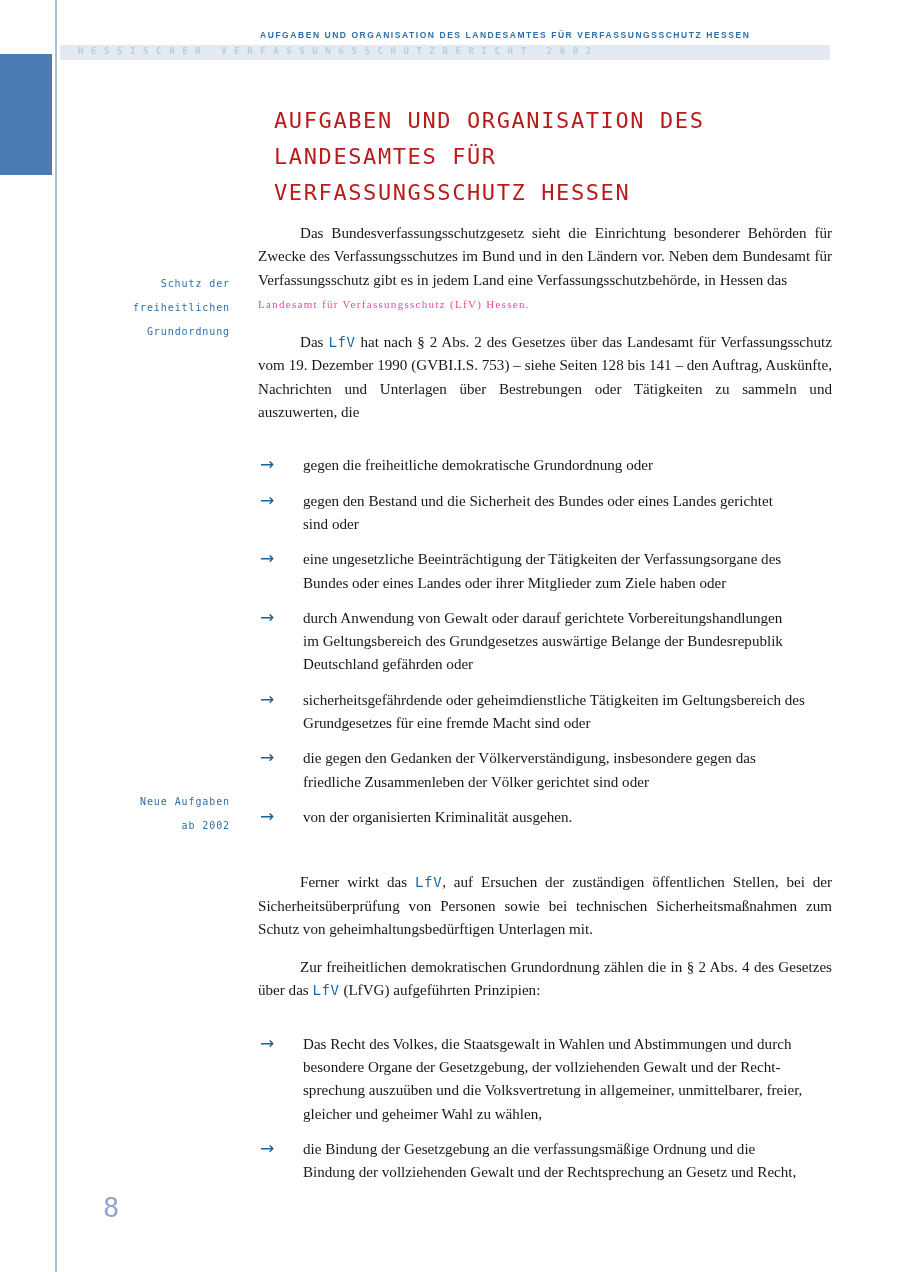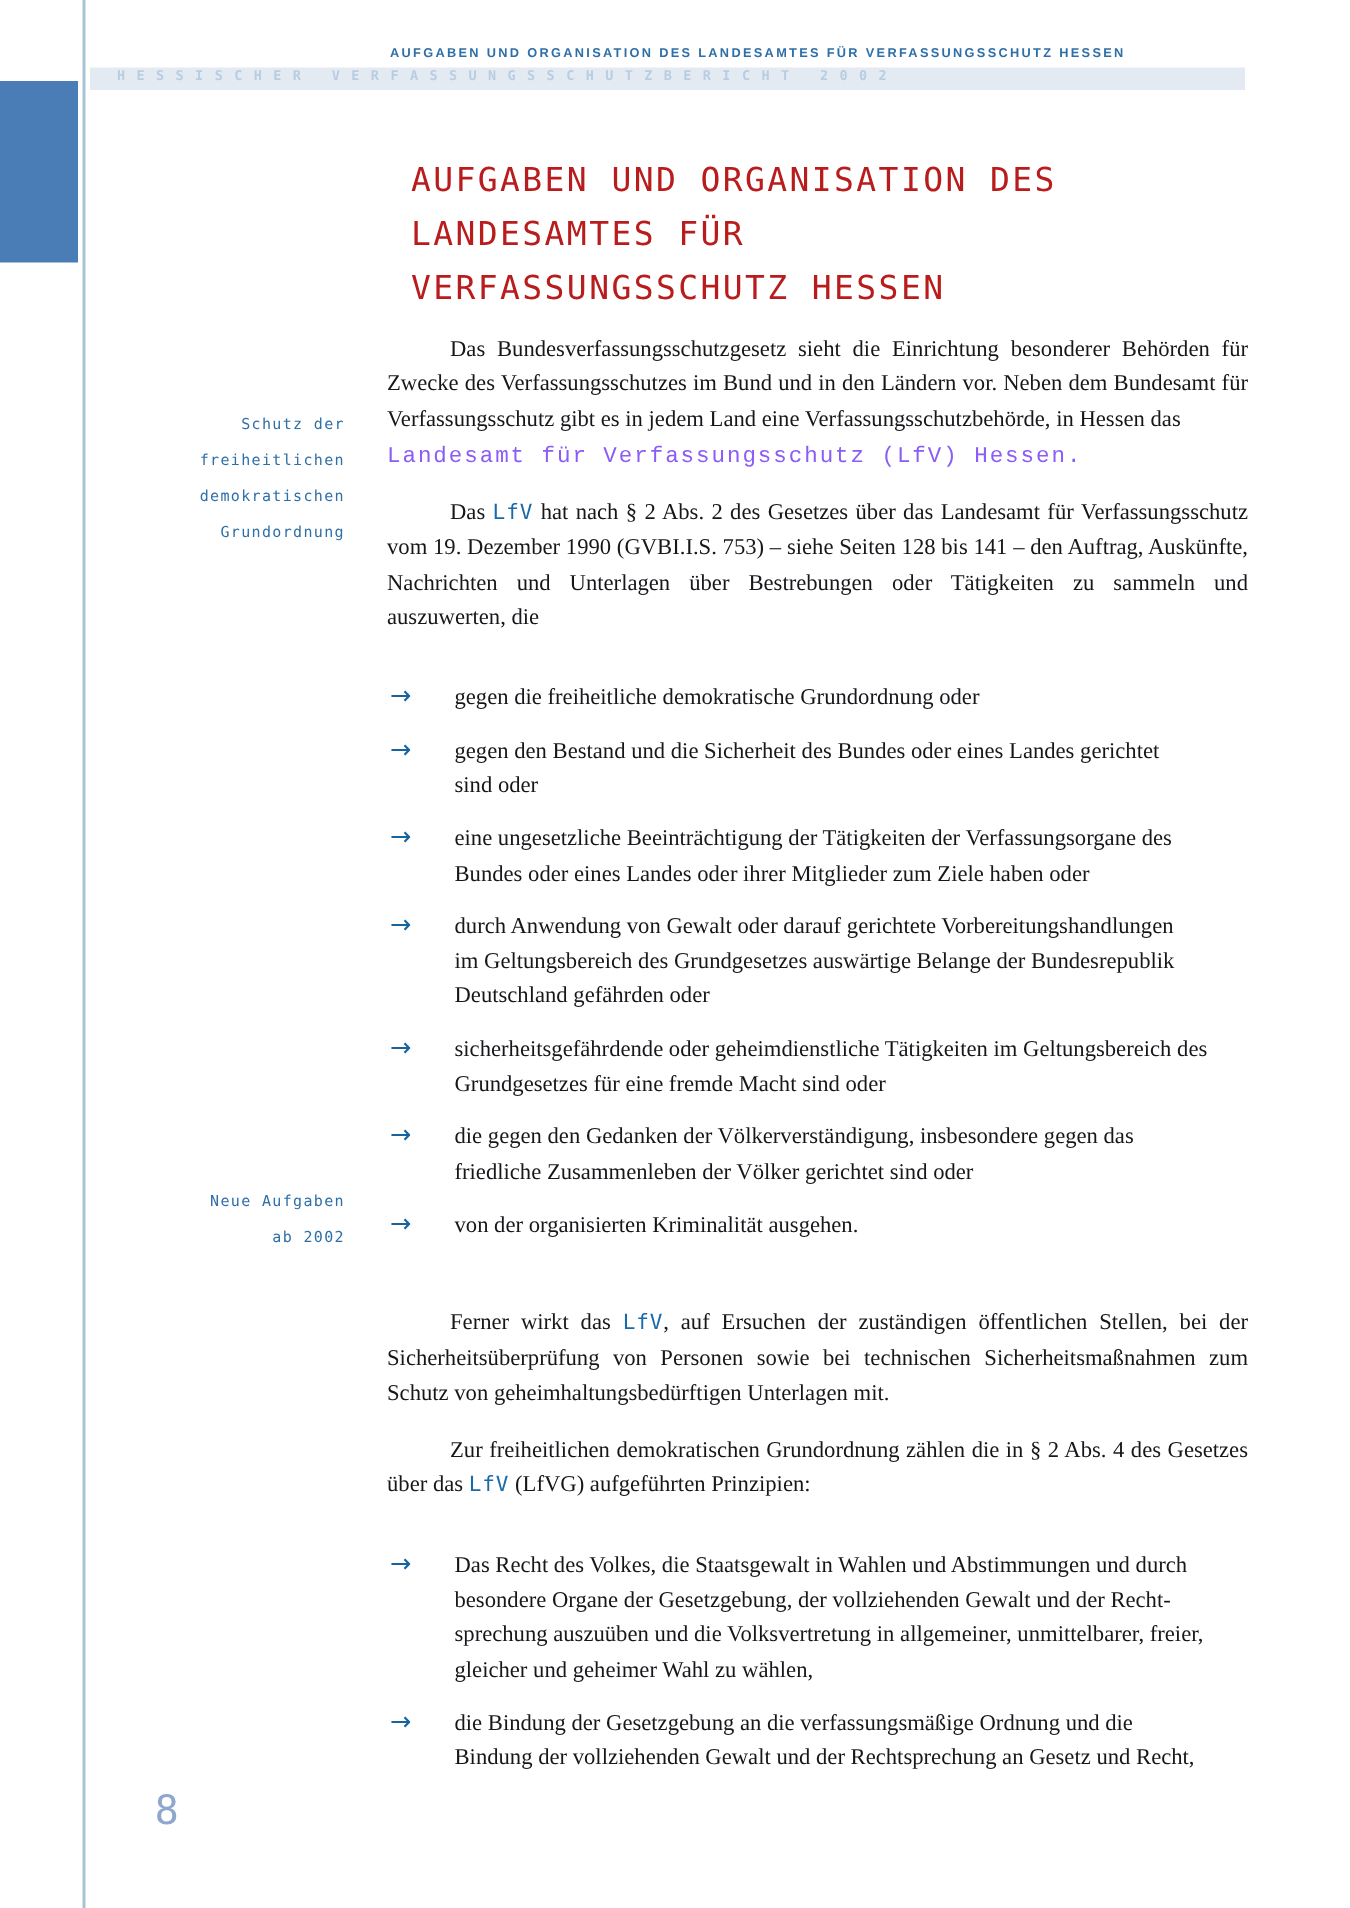--- a/index.html
+++ b/index.html
@@ -105,23 +105,23 @@
 
   
   .lfv {
     font-family: "DejaVu Sans Mono", "Liberation Mono", monospace;
     color: #1a6aa8;
     font-size: 14px;
     letter-spacing: 0.6px;
   }
   .lfv-line {
     display: block;
-    font-family: Liberation Mono, monospace;
-    color: #8b5cf6;
-    font-size: 15px;
+    font-family: Liberation Serif, serif;
+    color: #ec4899;
+    font-size: 11px;
     letter-spacing: 1.3px;
     text-indent: 0;
     margin-top: 1px;
   }
 
   
   ul.arrow-list {
     list-style: none;
     margin: 0;
     padding: 0;
@@ -185,21 +185,20 @@
 
 <h1 class="page-title">
   <span class="tl">AUFGABEN UND ORGANISATION DES</span>
   <span class="tl">LANDESAMTES FÜR</span>
   <span class="tl">VERFASSUNGSSCHUTZ HESSEN</span>
 </h1>
 
 <div class="margin-note" id="note-1">
   <span>Schutz der</span>
   <span>freiheitlichen</span>
-  <span>demokratischen</span>
   <span>Grundordnung</span>
 </div>
 <div class="margin-note" id="note-2">
   <span>Neue Aufgaben</span>
   <span>ab 2002</span>
 </div>
 
 <div class="content">
 
   <p class="body"><span>Das Bundesverfassungsschutzgesetz sieht die Einrichtung besonderer Behörden für Zwecke des Verfassungsschutzes im Bund und in den Ländern vor. Neben dem Bundesamt für Verfassungsschutz gibt es in jedem Land eine Verfassungsschutzbehörde, in Hessen das</span><span class="lfv-line">Landesamt für Verfassungsschutz (LfV) Hessen.</span></p>

